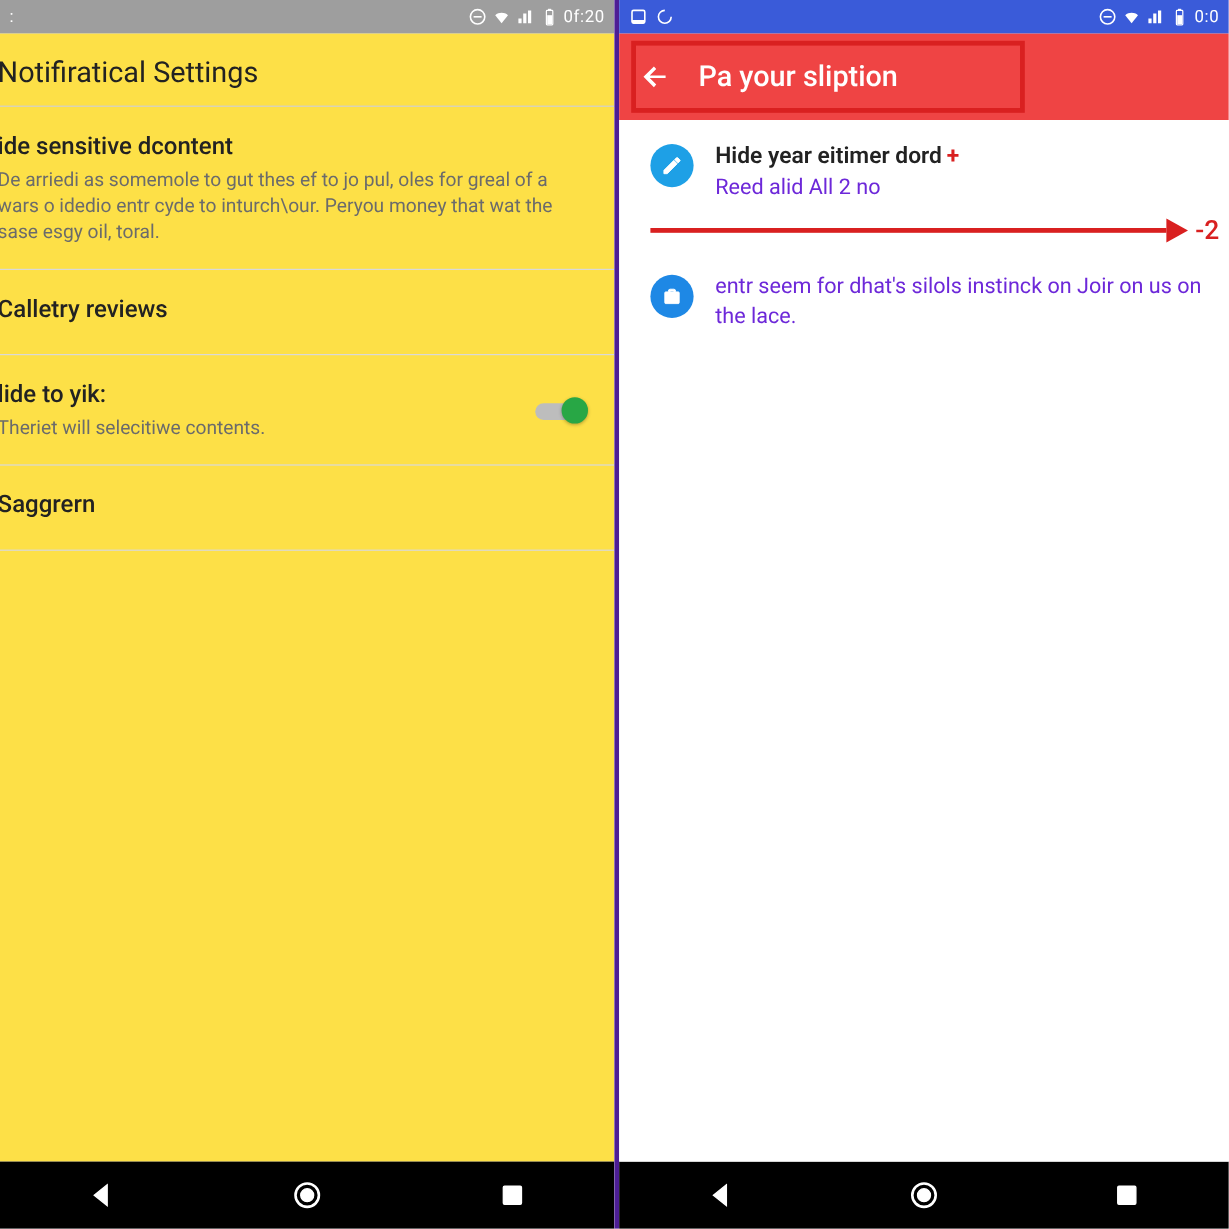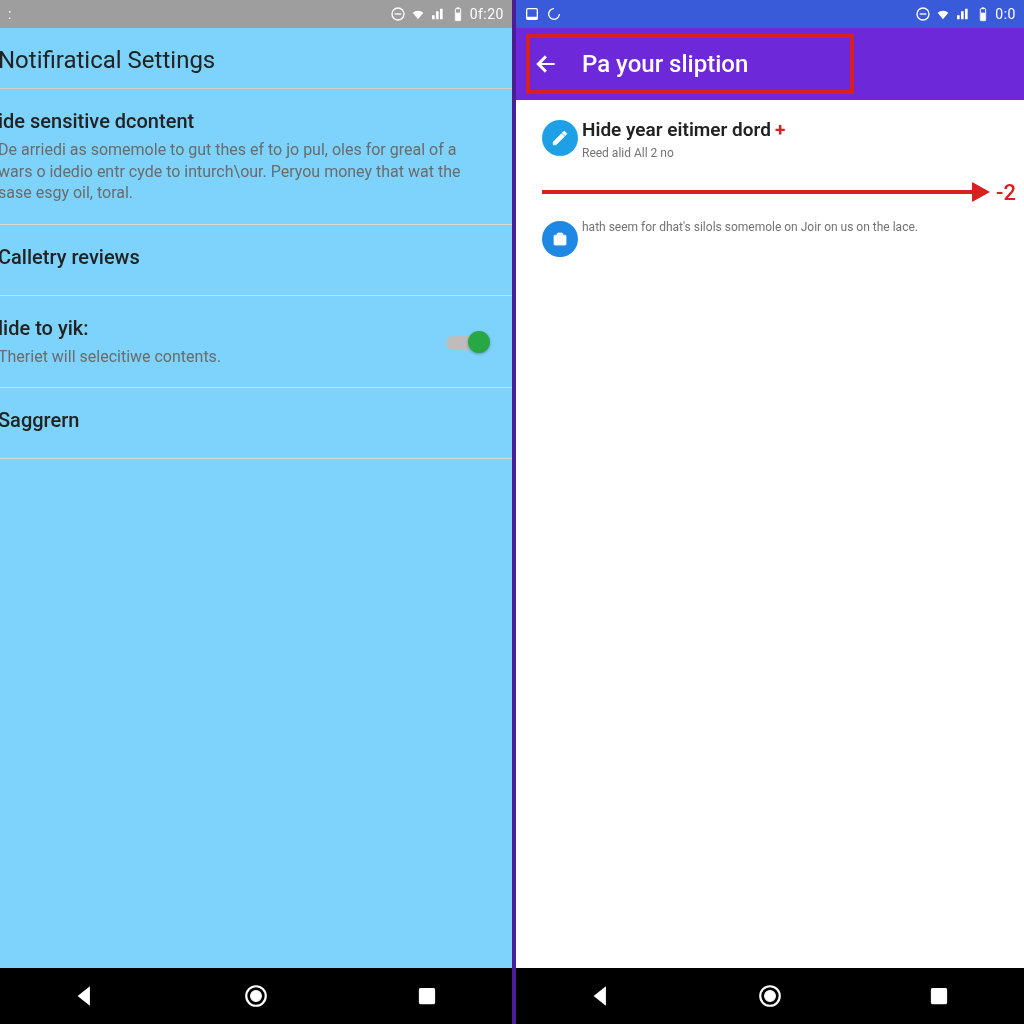--- a/index.html
+++ b/index.html
@@ -11,41 +11,41 @@
   .statusbar { height: 28px; display: flex; align-items: center; justify-content: space-between; padding: 0 8px; font-size: 14px; color: #fff; }
   .statusbar.gray { background: #9e9e9e; }
   .statusbar.blue { background: #3a5bd9; }
   .statusbar .sb-left { display: flex; align-items: center; gap: 6px; }
   .statusbar .sb-right { display: flex; align-items: center; gap: 4px; }
   .sb-icon { width: 16px; height: 16px; display: inline-flex; align-items: center; justify-content: center; }
   .sb-icon svg { width: 16px; height: 16px; fill: #fff; }
   .sb-time { font-size: 14px; letter-spacing: 0.5px; }
   
   .page-title { font-size: 24px; font-weight: 400; color: #222; padding: 18px 0 14px 0; border-bottom: 1px solid #d0d0d0; margin: 0 0 0 -2px; }
-  .content-left { padding: 0 0 0 0; background: #7dd3fc; flex: 1; }
+  .content-left { padding: 0 0 0 0; background: #fde047; flex: 1; }
   .section { padding: 20px 22px 20px 0; border-bottom: 1px solid #d9d9d9; }
   .section .label { font-size: 20px; font-weight: 500; color: #222; margin-bottom: 6px; }
   .section .desc { font-size: 16px; color: #6b6b6b; line-height: 1.35; }
   .toggle-row { display: flex; align-items: center; justify-content: space-between; }
   .toggle { position: relative; width: 44px; height: 22px; }
   .toggle .track { position: absolute; left: 0; top: 5px; width: 36px; height: 14px; border-radius: 10px; background: #bdbdbd; }
   .toggle .thumb { position: absolute; right: 0; top: 0; width: 22px; height: 22px; border-radius: 50%; background: #28a745; box-shadow: 0 1px 3px rgba(0,0,0,0.3); }
   
-  .appbar { height: 72px; background: #6d28d9; display: flex; align-items: center; padding: 0 14px; gap: 20px; position: relative; }
+  .appbar { height: 72px; background: #ef4444; display: flex; align-items: center; padding: 0 14px; gap: 20px; position: relative; }
   .appbar .back-btn { width: 32px; height: 32px; display: inline-flex; align-items: center; justify-content: center; }
   .appbar .back-btn svg { width: 26px; height: 26px; fill: #fff; }
   .appbar .title { color: #fff; font-size: 24px; font-weight: 500; }
   .appbar .hl { position: absolute; left: 10px; top: 6px; right: 170px; bottom: 6px; border: 4px solid #d92020; pointer-events: none; }
   .content-right { background: #fff; flex: 1; padding: 0; position: relative; }
-  .list-item { display: flex; align-items: flex-start; gap: 4px; padding: 18px 14px 18px 26px; }
+  .list-item { display: flex; align-items: flex-start; gap: 18px; padding: 18px 14px 18px 26px; }
   .list-icon { width: 36px; height: 36px; border-radius: 50%; background: #1ea0e6; display: inline-flex; align-items: center; justify-content: center; flex: 0 0 36px; margin-top: 2px; }
   .list-icon.alt { background: #1e88e5; }
   .list-icon svg { width: 18px; height: 18px; fill: #fff; stroke: #fff; }
   .list-text .li-title { font-size: 19px; font-weight: 600; color: #222; margin-bottom: 4px; }
-  .list-text .li-sub { font-size: 12px; color: #737373; line-height: 1.35; }
+  .list-text .li-sub { font-size: 18px; color: #6d28d9; line-height: 1.35; }
   .plus-mark { color: #d92020; font-weight: 700; margin-left: 4px; }
   .arrow-row { position: absolute; left: 26px; top: 78px; right: 8px; height: 28px; display: flex; align-items: center; }
   .arrow-line { flex: 1; height: 4px; background: #d92020; position: relative; }
   .arrow-head { width: 0; height: 0; border-left: 18px solid #d92020; border-top: 10px solid transparent; border-bottom: 10px solid transparent; }
   .arrow-label { color: #d92020; font-size: 22px; font-weight: 500; margin-left: 6px; }
   
   .navbar { height: 56px; background: #000; display: flex; align-items: center; justify-content: space-around; }
   .nav-btn { width: 40px; height: 40px; display: inline-flex; align-items: center; justify-content: center; }
   .nav-btn svg { width: 26px; height: 26px; fill: #fff; stroke: #fff; }
   
@@ -213,21 +213,21 @@
         <div class="arrow-label">-2</div>
       </div>
 
       <div class="list-item" style="margin-top:22px;">
         <span class="list-icon alt">
           <svg viewBox="0 0 24 24">
               <path d="M10 4h4a2 2 0 0 1 2 2v1h3a1 1 0 0 1 1 1v11a1 1 0 0 1-1 1H5a1 1 0 0 1-1-1V8a1 1 0 0 1 1-1h3V6a2 2 0 0 1 2-2zm0 3h4V6h-4v1z"></path>
             </svg>
         </span>
         <div class="list-text">
-          <div class="li-sub">hath seem for dhat's silols somemole on Joir on us on the lace.</div>
+          <div class="li-sub">entr seem for dhat's silols instinck on Joir on us on the lace.</div>
         </div>
       </div>
 
     </div>
 
     <div class="navbar">
       <span class="nav-btn">
         <svg viewBox="0 0 24 24">
             <path d="M16 4L6 12l10 8z"></path>
           </svg>

